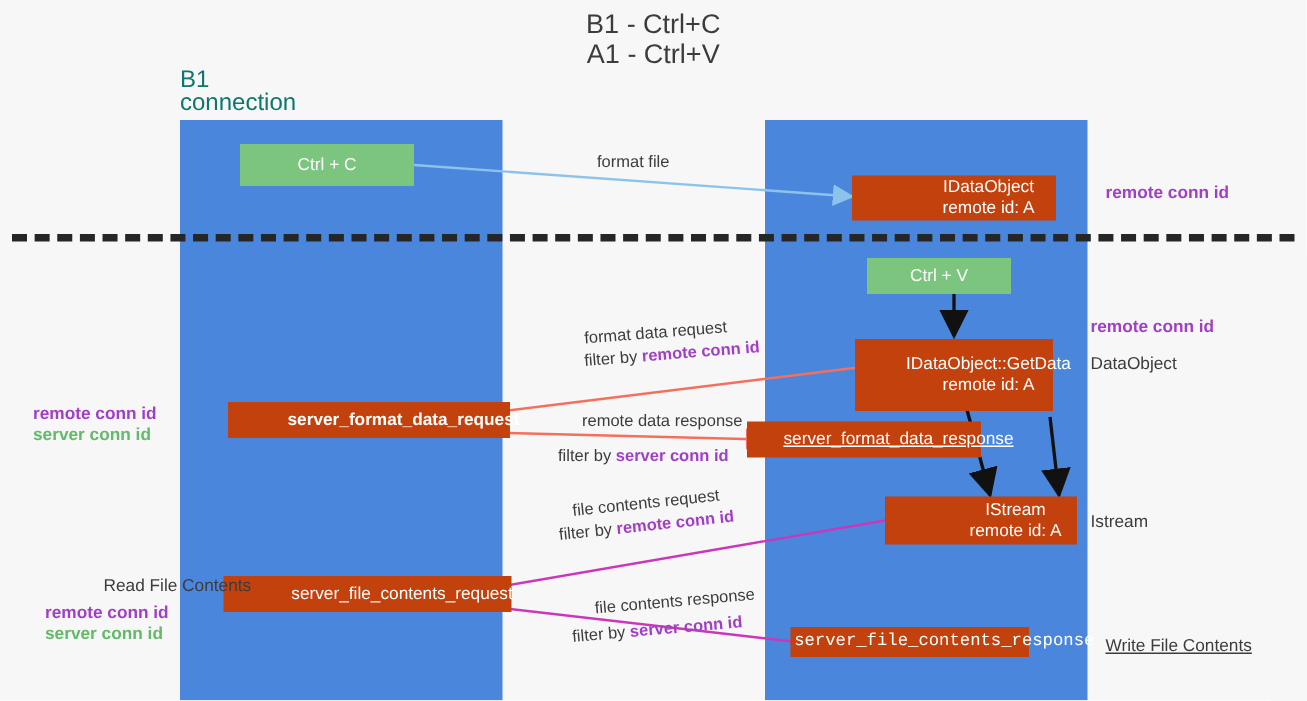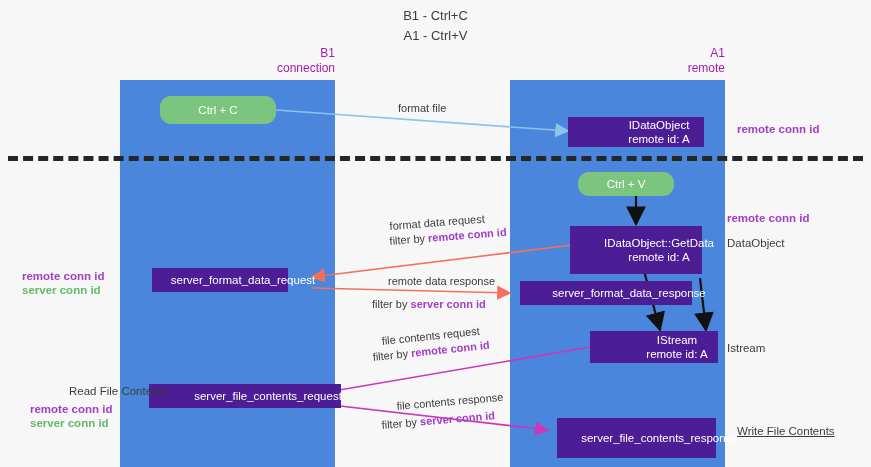--- a/index.html
+++ b/index.html
@@ -16,58 +16,58 @@
     height: 467px;
     background: #f7f7f7;
     overflow: hidden;
   }
   .title {
     position: absolute;
     left: 0;
     top: 6px;
     width: 871px;
     text-align: center;
-    font-size: 13px;
+    font-size: 18px;
     color: #3c3c3c;
     line-height: 20px;
     white-space: pre;
   }
   .lane {
     position: absolute;
     background: #4a86dc;
   }
   .lane-b1 { left: 120px; top: 80px; width: 215px; height: 387px; }
   .lane-a1 { left: 510px; top: 80px; width: 215px; height: 387px; }
 
   .lane-head {
     position: absolute;
-    text-align: right;
-    font-size: 12px;
-    color: #a21caf;
+    text-align: left;
+    font-size: 16px;
+    color: #0f766e;
     line-height: 15px;
     white-space: pre;
   }
   .head-b1 { left: 120px; top: 46px; width: 215px; }
   .head-a1 { left: 510px; top: 46px; width: 215px; }
 
   .box {
     position: absolute;
     display: flex;
     flex-direction: column;
     align-items: center;
     justify-content: center;
     color: #ffffff;
     font-size: 11.5px;
     line-height: 14px;
     text-align: center;
     box-sizing: border-box;
     white-space: pre;
   }
-  .box.green { background: #7cc57f; border-radius: 11px; }
-  .box.orange { background: #4c1d95; padding-left: 46px; }
+  .box.green { background: #7cc57f; }
+  .box.orange { background: #c2410c; padding-left: 46px; }
 
   .sideLabel {
     position: absolute;
     font-size: 11.5px;
     line-height: 14px;
     white-space: pre;
   }
   .gray { color: #3c3c3c; }
   .purple { color: #a13fc4; font-weight: bold; }
   .green-t { color: #64b96a; font-weight: bold; }
@@ -102,21 +102,20 @@
 
 <div id="canvas">
 
   <div class="title">B1 - Ctrl+C
 A1 - Ctrl+V</div>
 
   <div class="lane lane-b1"></div>
   <div class="lane lane-a1"></div>
 
   <div class="lane-head head-b1"><span>B1</span><br><span>connection</span></div>
-  <div class="lane-head head-a1"><span>A1</span><br><span>remote</span></div>
 
   <svg class="overlay" viewBox="0 0 871 467">
     <defs>
       <marker id="ahBlue" markerWidth="9" markerHeight="9" refX="8" refY="4.5" orient="auto">
         <path d="M0,0 L9,4.5 L0,9 z" fill="#8cc3ea"></path>
       </marker>
       <marker id="ahRed" markerWidth="9" markerHeight="9" refX="8" refY="4.5" orient="auto">
         <path d="M0,0 L9,4.5 L0,9 z" fill="#f4705c"></path>
       </marker>
       <marker id="ahMag" markerWidth="9" markerHeight="9" refX="8" refY="4.5" orient="auto">
@@ -149,30 +148,30 @@
   <div class="box green" style="left:160px; top:96px; width:116px; height:28px;">Ctrl + C</div>
 
   <div class="box orange" style="left:568px; top:117px; width:136px; height:30px;">IDataObject
 remote id: A</div>
 
   <div class="box green" style="left:578px; top:172px; width:96px; height:24px;">Ctrl + V</div>
 
   <div class="box orange" style="left:570px; top:226px; width:132px; height:48px;">IDataObject::GetData
 remote id: A</div>
 
-  <div class="box orange" style="left:152px; top:268px; width:136px; height:24px;">server_format_data_request</div>
+  <div class="box orange" style="left:152px; top:268px; width:188px; height:24px;font-weight:bold;">server_format_data_request</div>
 
-  <div class="box orange" style="left:520px; top:281px; width:172px; height:24px;">server_format_data_response</div>
+  <div class="box orange" style="left:498px; top:281px; width:156px; height:24px;text-decoration:underline;">server_format_data_response</div>
 
   <div class="box orange" style="left:590px; top:331px; width:128px; height:32px;">IStream
 remote id: A</div>
 
   <div class="box orange" style="left:149px; top:384px; width:192px; height:24px;">server_file_contents_request</div>
 
-  <div class="box orange" style="left:557px; top:418px; width:159px; height:40px;">server_file_contents_response</div>
+  <div class="box orange" style="left:527px; top:418px; width:159px; height:20px;font-family:Liberation Mono, monospace;">server_file_contents_response</div>
 
   <div class="sideLabel purple" style="left:737px; top:122px;">remote conn id</div>
   <div class="sideLabel purple" style="left:727px; top:211px;">remote conn id</div>
   <div class="sideLabel gray" style="left:727px; top:236px;">DataObject</div>
   <div class="sideLabel gray" style="left:727px; top:341px;">Istream</div>
   <div class="sideLabel gray" style="left:737px; top:424px;text-decoration:underline;">Write File Contents</div>
 
   <div class="sideLabel purple" style="left:22px; top:269px;">remote conn id</div>
   <div class="sideLabel green-t" style="left:22px; top:283px;">server conn id</div>
 

